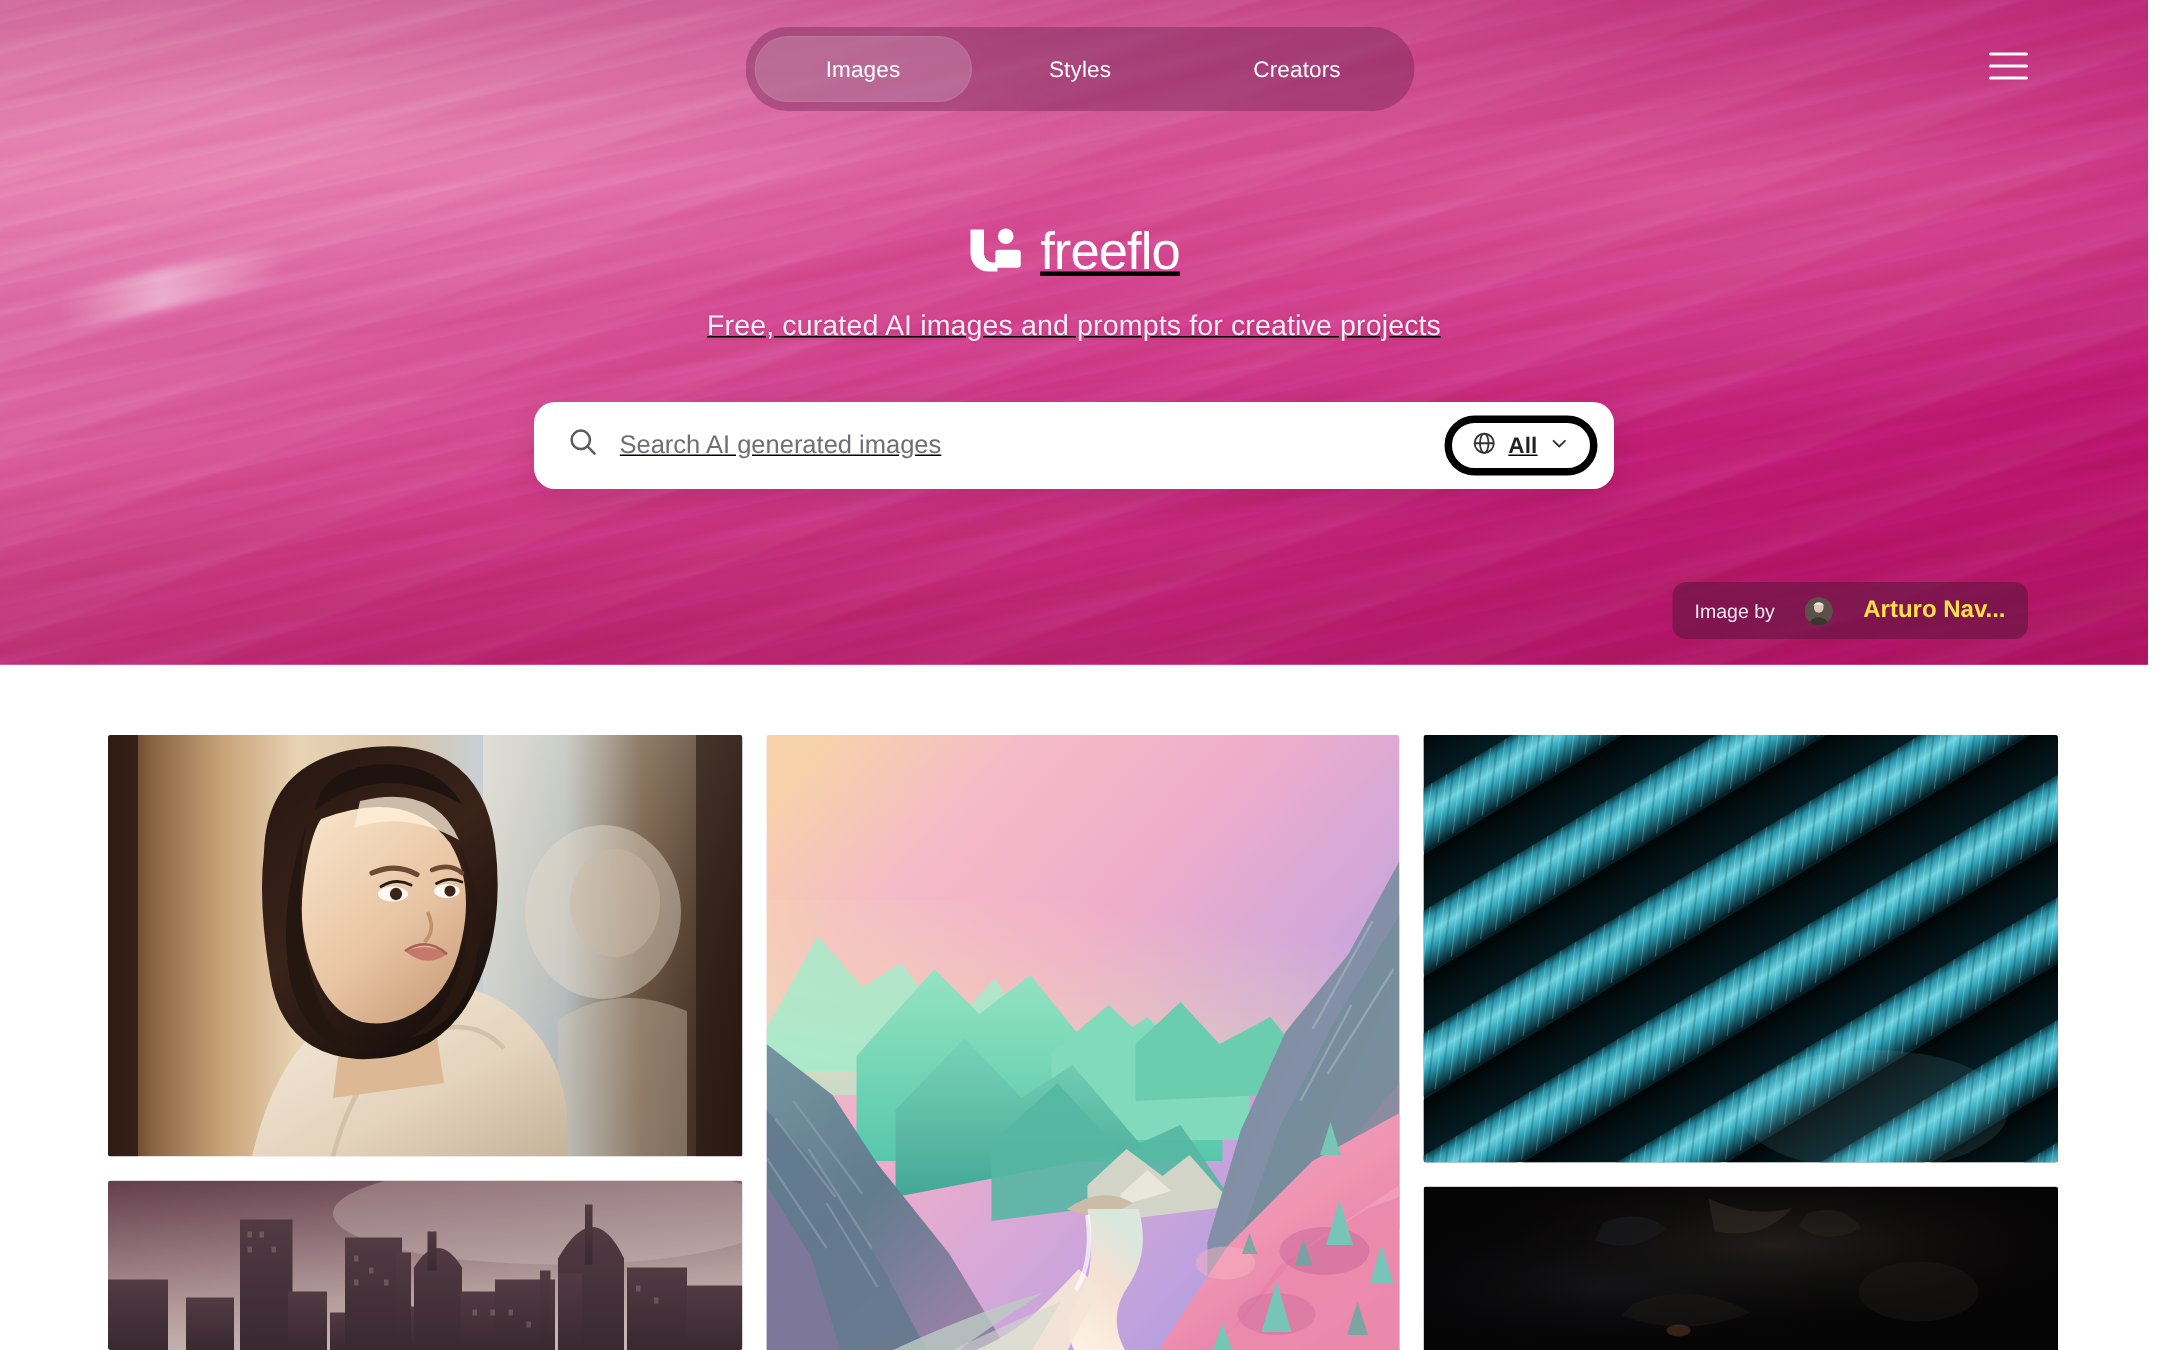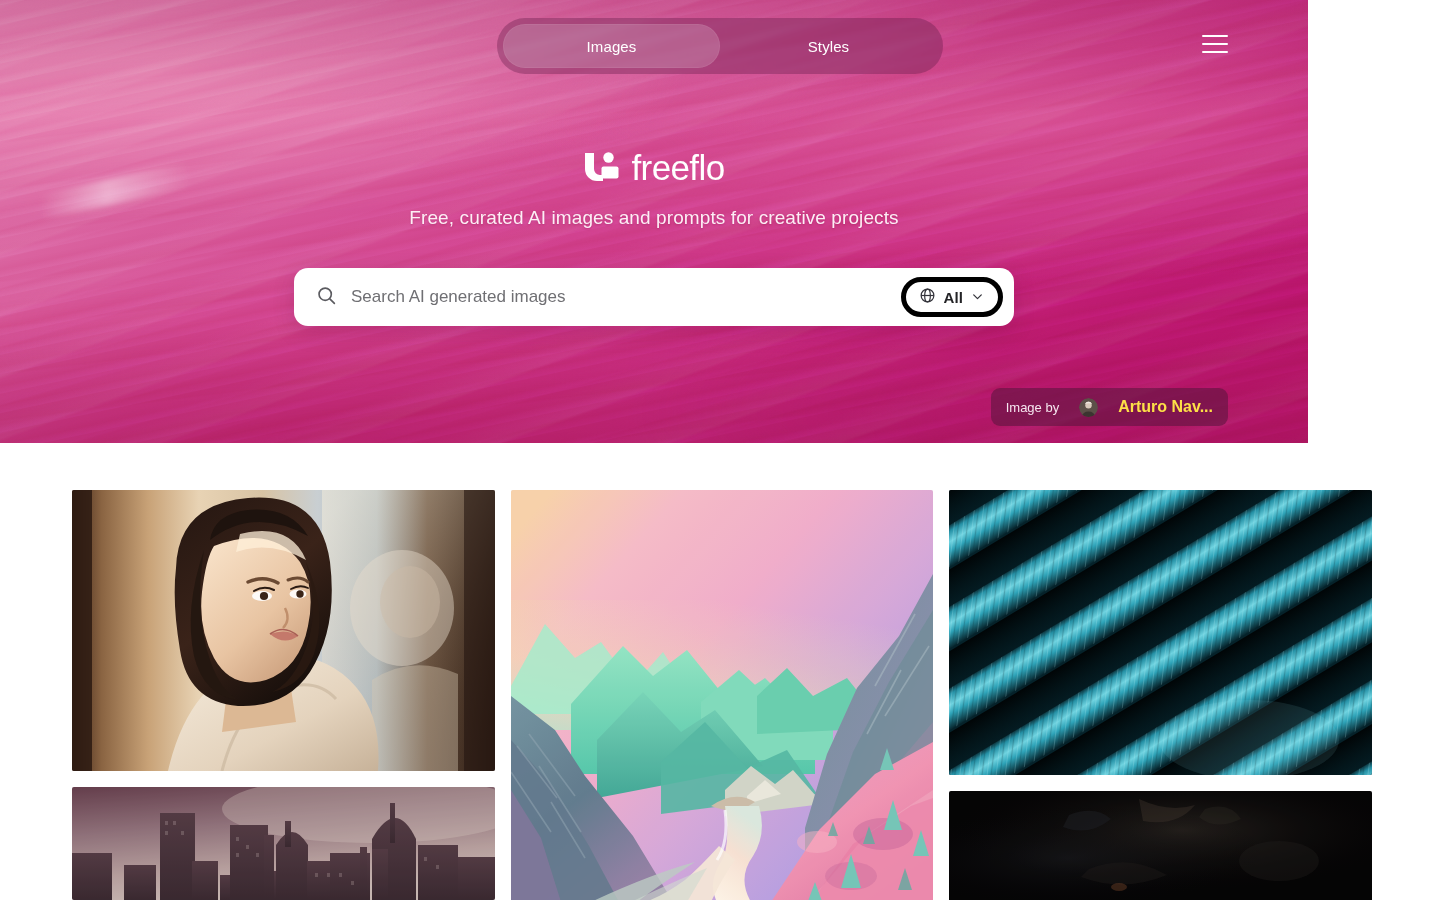--- a/index.html
+++ b/index.html
@@ -8,21 +8,21 @@
     width: 1440px; height: 900px;
     overflow: hidden;
     background: #ffffff;
     font-family: "Liberation Sans", sans-serif;
     -webkit-font-smoothing: antialiased;
   }
 
   
   .hero {
     position: relative;
-    width: 1308px;
+    width: 1432px;
     height: 443px;
     overflow: hidden;
     background: #d0307e;
   }
   .hero-bg {
     position: absolute;
     inset: -10%;
     background:
       radial-gradient(ellipse 55% 45% at 18% 22%, rgba(236,140,184,0.95) 0%, rgba(236,140,184,0) 62%),
       radial-gradient(ellipse 50% 40% at 42% 12%, rgba(224,110,168,0.85) 0%, rgba(224,110,168,0) 60%),
@@ -138,20 +138,21 @@
 
   
   .hero-inner {
     position: relative;
     z-index: 5;
     width: 100%;
     padding-top: 148px;
     display: flex;
     flex-direction: column;
     align-items: center;
+    text-decoration: underline;
   }
   .brand {
     display: flex;
     align-items: center;
     gap: 10px;
     height: 42px;
   }
   .brand-mark { display: block; }
   .brand-word {
     color: #ffffff;
@@ -263,20 +264,21 @@
   <div class="hero-bg"></div>
   <div class="hero-strokes"></div>
   <div class="hero-strokes2"></div>
   <div class="hero-wisp"></div>
   <div class="hero-vignette"></div>
 
   <nav class="topnav">
     <div class="nav-pill">
       <button class="nav-tab active">Images</button>
       <button class="nav-tab">Styles</button>
+      <button class="nav-tab">Creators</button>
     </div>
     <button class="hamburger">
       <span></span>
       <span></span>
       <span></span>
     </button>
   </nav>
 
   <div class="hero-inner">
     <div class="brand">

